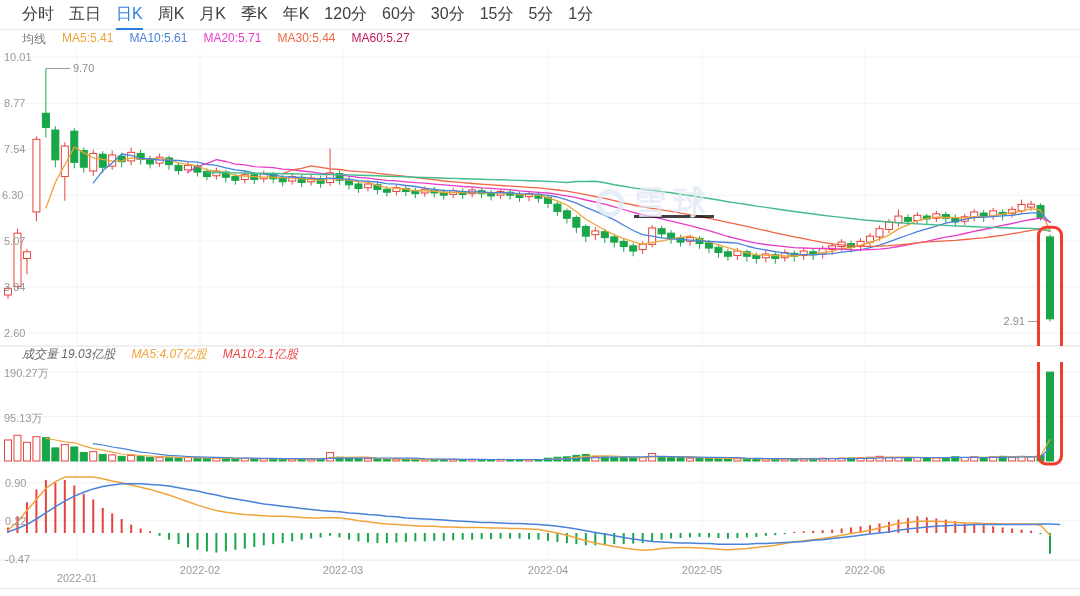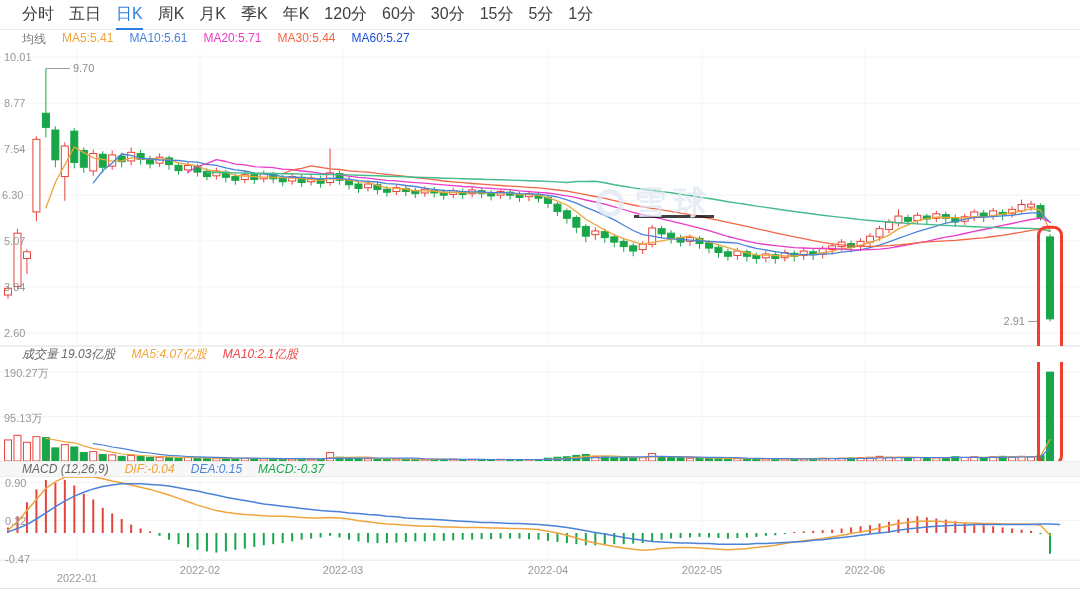--- a/index.html
+++ b/index.html
@@ -55,21 +55,21 @@
       <span class="tab">5分</span>
       <span class="tab">1分</span>
     </div>
 
   <div class="ma-bar" id="maBar">
     <span>均线</span>
   <span style="color: rgb(240, 164, 58);">MA5:5.41</span>
       <span style="color: rgb(74, 130, 217);">MA10:5.61</span>
       <span style="color: rgb(232, 59, 200);">MA20:5.71</span>
       <span style="color: rgb(240, 102, 70);">MA30:5.44</span>
-      <span style="color: #1d4ed8;">MA60:5.27</span>
+      <span style="color: #be185d;">MA60:5.27</span>
     </div>
 
   <svg id="chart" width="1080" height="596">
       <g>
         <line x1="77" y1="50" x2="77" y2="560" stroke="#f5f5f5"></line>
         <line x1="200" y1="50" x2="200" y2="560" stroke="#f5f5f5"></line>
         <line x1="343" y1="50" x2="343" y2="560" stroke="#f5f5f5"></line>
         <line x1="548" y1="50" x2="548" y2="560" stroke="#f5f5f5"></line>
         <line x1="702" y1="50" x2="702" y2="560" stroke="#f5f5f5"></line>
         <line x1="865" y1="50" x2="865" y2="560" stroke="#f5f5f5"></line>
@@ -556,26 +556,20 @@
     <span class="wm-ring"></span>
     <span class="wm-text">雪球</span>
   </div>
 
   <div class="pane-header vol-header">
     <span>成交量 19.03亿股</span>
     <span style="color: rgb(240, 164, 58);">MA5:4.07亿股</span>
     <span style="color: #ef4444;">MA10:2.1亿股</span>
   </div>
 
-  <div class="pane-header macd-header">
-    <span>MACD (12,26,9)</span>
-    <span style="color: rgb(240, 164, 58);">DIF:-0.04</span>
-    <span style="color: rgb(74, 130, 217);">DEA:0.15</span>
-    <span style="color: rgb(24, 166, 72);">MACD:-0.37</span>
-  </div>
 
   <div id="labels">
       <div class="anno" style="left: 72.8909px; top: 61.5463px;">9.70</div>
       <div class="anno" style="left: 1025px; top: 321.447px; transform: translate(-100%, -50%);">2.91</div>
       <div class="tick" style="left: 4px; top: 51px;">10.01</div>
       <div class="tick" style="left: 4px; top: 97.185px;">8.77</div>
       <div class="tick" style="left: 4px; top: 142.998px;">7.54</div>
       <div class="tick" style="left: 2px; top: 189.183px;">6.30</div>
       <div class="tick" style="left: 4px; top: 234.995px;">5.07</div>
       <div class="tick" style="left: 4px; top: 280.808px;">3.84</div>

